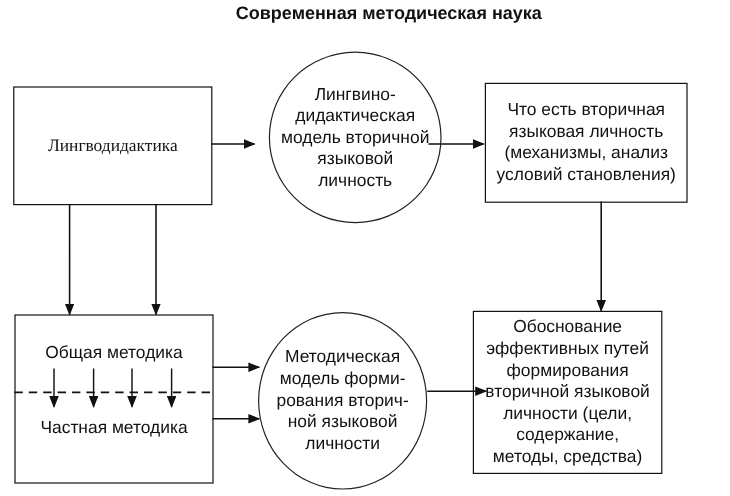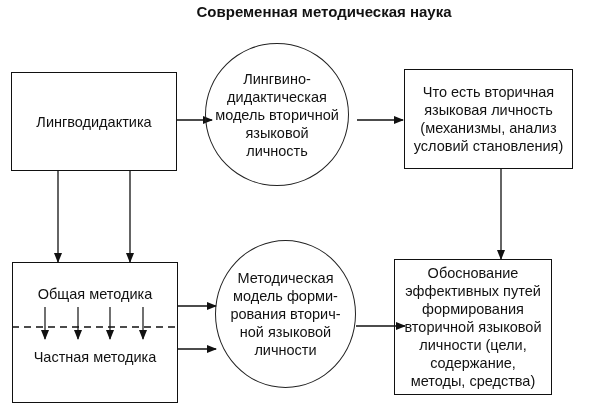--- a/index.html
+++ b/index.html
@@ -44,45 +44,45 @@
   <line x1="356" y1="326" x2="405" y2="326" stroke="#111" stroke-width="1.3" marker-end="url(#ah)"></line>
 
   <line x1="12" y1="327" x2="177" y2="327" stroke="#111" stroke-width="1.4" stroke-dasharray="7,5"></line>
 
   <line x1="45" y1="307" x2="45" y2="339" stroke="#111" stroke-width="1.2" marker-end="url(#ah)"></line>
   <line x1="78" y1="307" x2="78" y2="339" stroke="#111" stroke-width="1.2" marker-end="url(#ah)"></line>
   <line x1="110" y1="307" x2="110" y2="339" stroke="#111" stroke-width="1.2" marker-end="url(#ah)"></line>
   <line x1="143" y1="307" x2="143" y2="339" stroke="#111" stroke-width="1.2" marker-end="url(#ah)"></line>
 </svg>
 
-<div class="box" style="left:11px; top:72px; width:166px; height:99px;">
+<div class="box" style="left:11px; top:72px; width:166px; height:99px;font-family:Liberation Serif, serif;">
   <span>Лингводидактика</span>
 </div>
 
-<div class="circle" style="left:205px; top:43px; width:144px; height:143px;">
+<div class="circle" style="left:224px; top:43px; width:144px; height:143px;">
   <span class="ctext">Лингвино-
 дидактическая
 модель вторичной
 языковой
 личность</span>
 </div>
 
 <div class="box" style="left:404px; top:69px; width:169px; height:100px;">
   <span class="ctext">Что есть вторичная
 языковая личность
 (механизмы, анализ
 условий становления)</span>
 </div>
 
 <div class="box" style="left:12px; top:262px; width:166px; height:141px; display:block;">
   <div class="sub" style="top:85px;">Частная методика</div>
   <div class="sub" style="top:22px;">Общая методика</div>
 </div>
 
-<div class="circle" style="left:215px; top:240px; width:141px; height:148px;">
+<div class="circle" style="left:215px; top:260px; width:141px; height:148px;">
   <span class="ctext">Методическая
 модель форми-
 рования вторич-
 ной языковой
 личности</span>
 </div>
 
 <div class="box" style="left:394px; top:259px; width:158px; height:136px;">
   <span class="ctext">Обоснование
 эффективных путей

